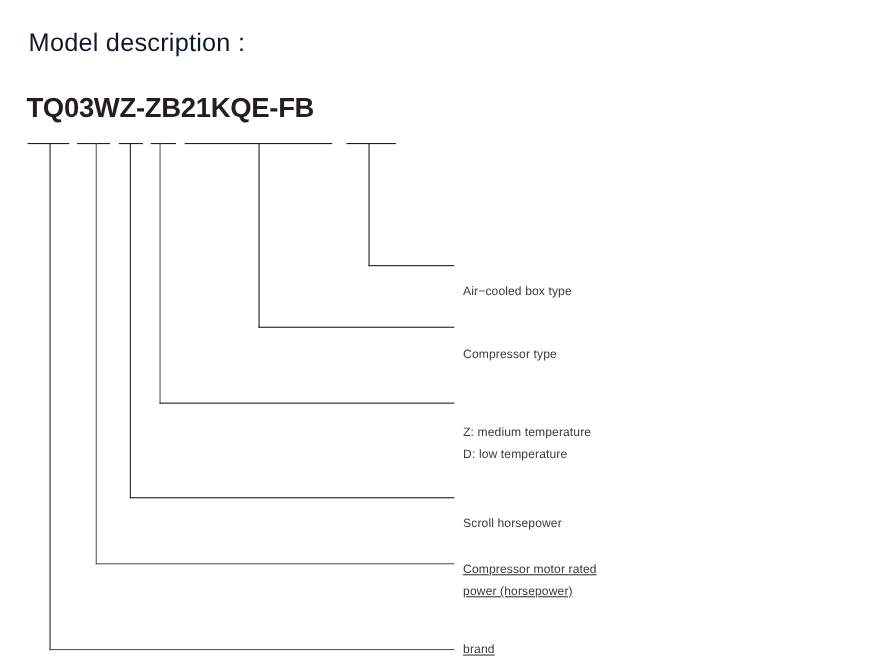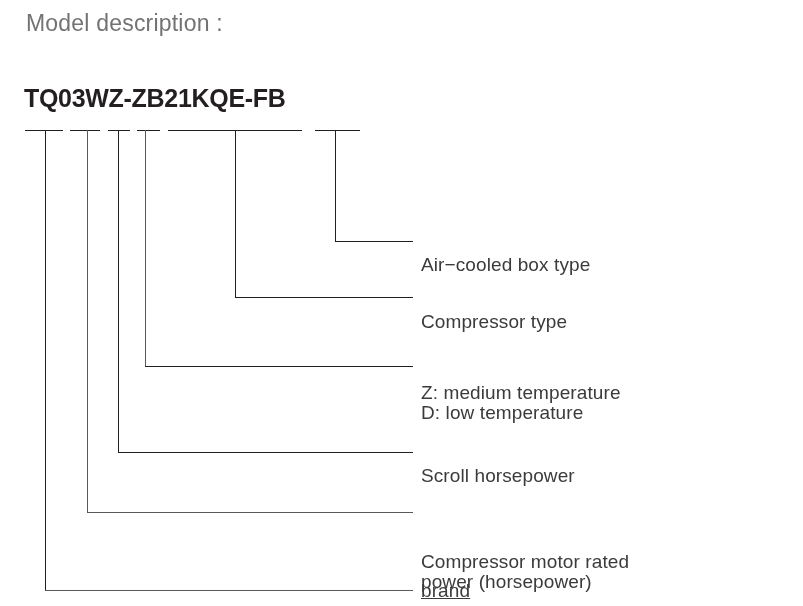--- a/index.html
+++ b/index.html
@@ -13,24 +13,24 @@
     height: 606px;
     background: #ffffff;
     font-family: "Liberation Sans", sans-serif;
     overflow: hidden;
   }
 
   
   #title {
     position: absolute;
     left: 26px;
-    top: 10px;
+    top: 25px;
     font-size: 23px;
     font-weight: 400;
-    color: #737373;
+    color: #0f172a;
     letter-spacing: 0.2px;
     white-space: nowrap;
   }
 
   
   #model-code {
     position: absolute;
     left: 24px;
     top: 84px;
     font-size: 25px;
@@ -51,21 +51,21 @@
     width: 0;
     border-left: 1.3px solid #58595b;
   }
   .hline.dark { border-top-color: #231f20; }
   .vline.dark { border-left-color: #231f20; }
 
   
   .label {
     position: absolute;
     left: 421px;
-    font-size: 19px;
+    font-size: 11px;
     font-weight: 400;
     color: #3b3b3d;
     line-height: 20px;
     white-space: pre-line;
     letter-spacing: 0.1px;
   }
 </style>
 </head>
 <body>
 
@@ -102,18 +102,18 @@
 
   <div class="label" style="top:255px;">Air−cooled box type</div>
 
   <div class="label" style="top:312px;">Compressor type</div>
 
   <div class="label" style="top:383px;">Z: medium temperature
 D: low temperature</div>
 
   <div class="label" style="top:466px;">Scroll horsepower</div>
 
-  <div class="label" style="top:552px;">Compressor motor rated
+  <div class="label" style="top:508px;text-decoration:underline;">Compressor motor rated
 power (horsepower)</div>
 
   <div class="label" style="top:581px;text-decoration:underline;">brand</div>
 
 </div>
 
 </body></html>

